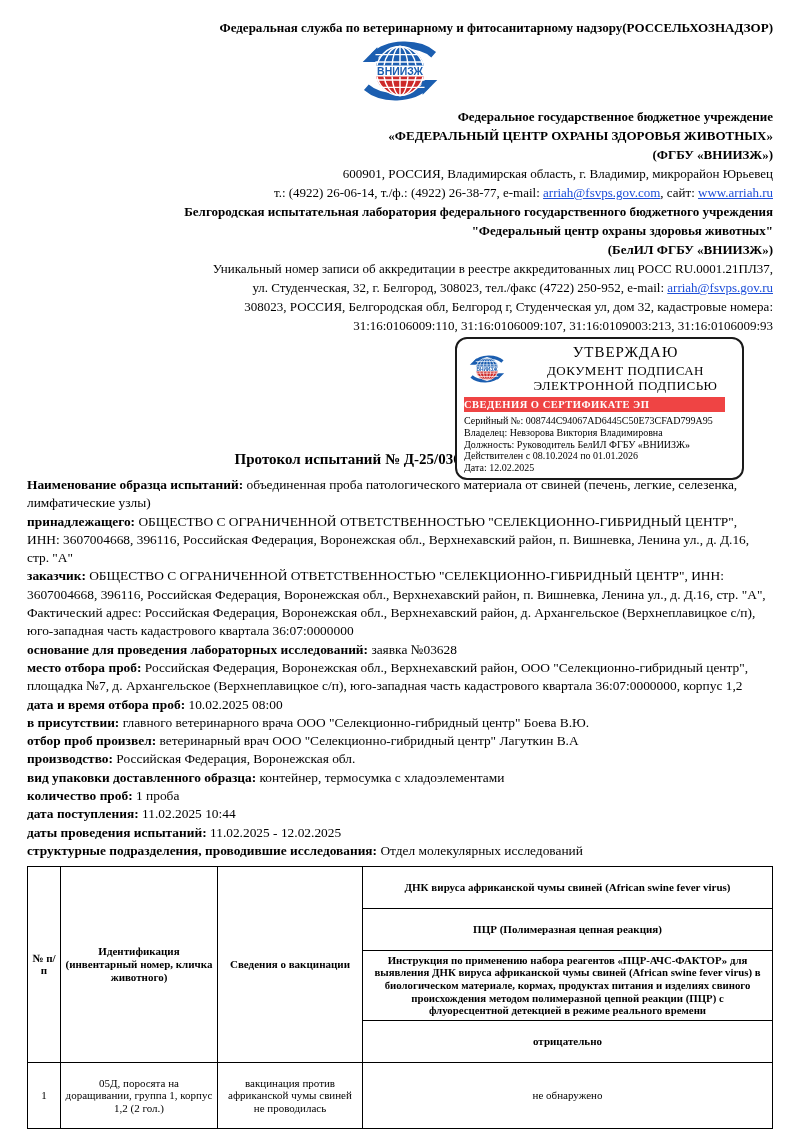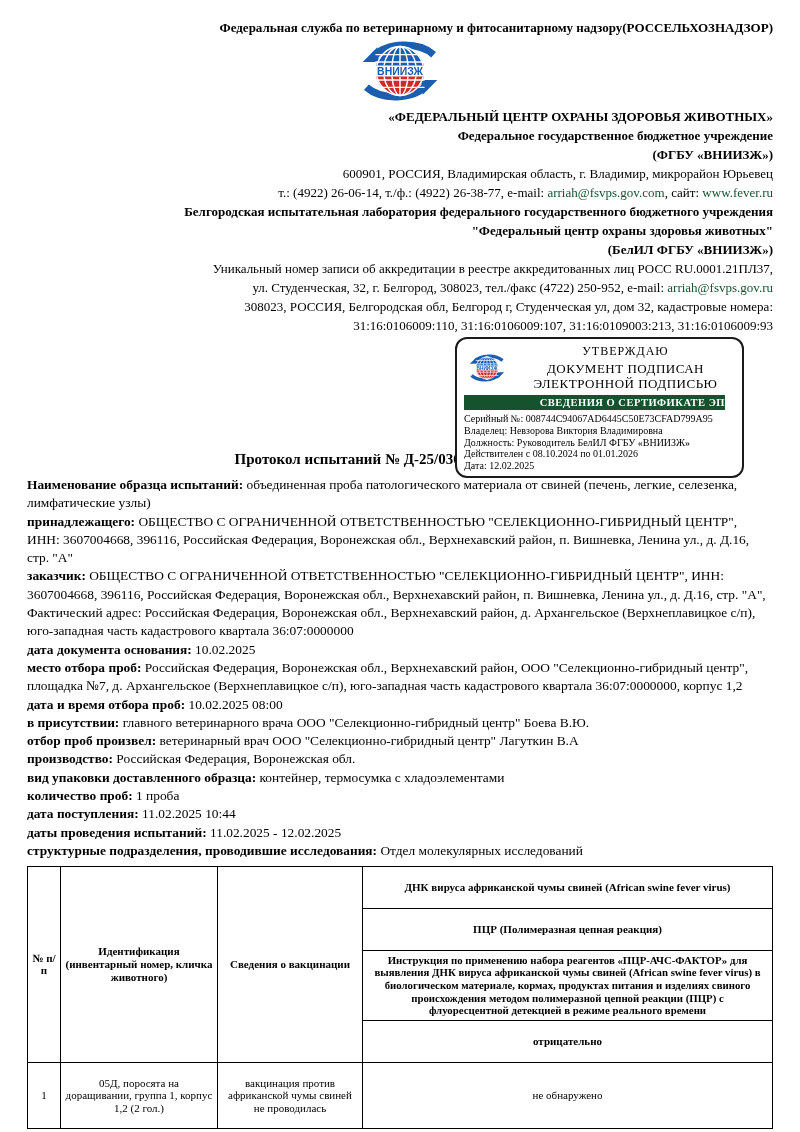--- a/index.html
+++ b/index.html
@@ -5,37 +5,37 @@
   html,body { margin:0; padding:0; }
   body {
     width:800px; height:1132px; background:#ffffff; color:#000;
     font-family:"Liberation Serif","DejaVu Serif",serif;
     -webkit-font-smoothing:antialiased;
   }
   .page { position:relative; width:746px; height:1114px; padding:18px 27px 0 27px; }
   .center { text-align:center; }
   .bold { font-weight:bold; }
   .hline { font-size:13px; line-height:19px;text-align:right; }
-  .link { color:#14532d; cursor:pointer; }
+  .link { color:#1d4ed8; text-decoration:underline; cursor:pointer; }
   .logo-wrap { text-align:center; margin:4px 0 2px 0; }
   .logo-big { width:100px; height:60px; }
 
   
   .stamp {
     position:absolute; left:455px; top:337px; width:271px;
     border:2.5px solid #1a1a1a; border-radius:12px; background:#fff;
     padding:5px 7px 4px 7px;
   }
   .stamp-top { display:flex; align-items:center; }
   .stamp-logo { width:46px; height:40px; flex:0 0 auto; margin-right:6px; }
   .stamp-titles { flex:1; text-align:center; }
-  .stamp-approve { font-size:12px; letter-spacing:1px; margin-bottom:2px; }
+  .stamp-approve { font-size:15px; letter-spacing:1px; margin-bottom:2px; }
   .stamp-signed { font-size:13px; line-height:15px; letter-spacing:0.5px; }
   .stamp-bar {
-    background:#14532d; color:#fff; text-align:right;
+    background:#ef4444; color:#fff; text-align:left;
     font-size:10.5px; font-weight:bold; letter-spacing:0.5px;
     padding:2px 0; margin:4px 10px 3px 0;
   }
   .stamp-detail { font-size:10px; line-height:11.8px; text-align:left; }
 
   .spacer { height:116px; }
 
   .doc-title { font-size:15px; font-weight:bold; text-align:center; margin:0 0 8px 0; }
 
   .field { margin:0; font-size:13.4px; line-height:18.3px;font-family:Liberation Serif, serif; }
@@ -103,27 +103,27 @@
 <div class="page">
 
   <div class="center bold hline">Федеральная служба по ветеринарному и фитосанитарному надзору(РОССЕЛЬХОЗНАДЗОР)</div>
 
   <div class="logo-wrap">
     <svg class="logo-big" viewBox="0 0 110 64">
         <use href="#vniizh-logo"></use>
       </svg>
   </div>
 
+  <div class="center bold hline">Федеральное государственное бюджетное учреждение</div>
   <div class="center bold hline">«ФЕДЕРАЛЬНЫЙ ЦЕНТР ОХРАНЫ ЗДОРОВЬЯ ЖИВОТНЫХ»</div>
-  <div class="center bold hline">Федеральное государственное бюджетное учреждение</div>
   <div class="center bold hline">(ФГБУ «ВНИИЗЖ»)</div>
 
   <div class="center hline">600901, РОССИЯ, Владимирская область, г. Владимир, микрорайон Юрьевец</div>
 
-  <div class="center hline"><span>т.: (4922) 26-06-14, т./ф.: (4922) 26-38-77, e-mail: </span><a class="link">arriah@fsvps.gov.com</a><span>, сайт: </span><a class="link">www.fever.ru</a></div>
+  <div class="center hline"><span>т.: (4922) 26-06-14, т./ф.: (4922) 26-38-77, e-mail: </span><a class="link">arriah@fsvps.gov.com</a><span>, сайт: </span><a class="link">www.arriah.ru</a></div>
 
   <div class="center bold hline">Белгородская испытательная лаборатория федерального государственного бюджетного учреждения</div>
   <div class="center bold hline">"Федеральный центр охраны здоровья животных"</div>
   <div class="center bold hline">(БелИЛ ФГБУ «ВНИИЗЖ»)</div>
 
   <div class="center hline">Уникальный номер записи об аккредитации в реестре аккредитованных лиц РОСС RU.0001.21ПЛ37,</div>
 
   <div class="center hline"><span>ул. Студенческая, 32, г. Белгород, 308023, тел./факс (4722) 250-952, e-mail: </span><a class="link">arriah@fsvps.gov.ru</a></div>
 
   <div class="center hline">308023, РОССИЯ, Белгородская обл, Белгород г, Студенческая ул, дом 32, кадастровые номера:</div>
@@ -148,21 +148,21 @@
     <div class="stamp-detail">Должность: Руководитель БелИЛ ФГБУ «ВНИИЗЖ»</div>
     <div class="stamp-detail">Действителен с 08.10.2024 по 01.01.2026</div>
     <div class="stamp-detail">Дата: 12.02.2025</div>
   </div>
 
   <div class="doc-title">Протокол испытаний № Д-25/03628 от 12.02.2025</div>
 
   <p class="field"><b>Наименование образца испытаний:</b><span> объединенная проба патологического материала от свиней (печень, легкие, селезенка, лимфатические узлы)</span></p>
   <p class="field"><b>принадлежащего:</b><span> ОБЩЕСТВО С ОГРАНИЧЕННОЙ ОТВЕТСТВЕННОСТЬЮ "СЕЛЕКЦИОННО-ГИБРИДНЫЙ ЦЕНТР", ИНН: 3607004668, 396116, Российская Федерация, Воронежская обл., Верхнехавский район, п. Вишневка, Ленина ул., д. Д.16, стр. "А"</span></p>
   <p class="field"><b>заказчик:</b><span> ОБЩЕСТВО С ОГРАНИЧЕННОЙ ОТВЕТСТВЕННОСТЬЮ "СЕЛЕКЦИОННО-ГИБРИДНЫЙ ЦЕНТР", ИНН: 3607004668, 396116, Российская Федерация, Воронежская обл., Верхнехавский район, п. Вишневка, Ленина ул., д. Д.16, стр. "А", Фактический адрес: Российская Федерация, Воронежская обл., Верхнехавский район, д. Архангельское (Верхнеплавицкое с/п), юго-западная часть кадастрового квартала 36:07:0000000</span></p>
-  <p class="field"><b>дата документа основания:</b><span> 10.02.2025</span></p>
+  <p class="field"><b>основание для проведения лабораторных исследований:</b><span> заявка №03628</span></p>
   <p class="field"><b>место отбора проб:</b><span> Российская Федерация, Воронежская обл., Верхнехавский район, ООО "Селекционно-гибридный центр", площадка №7, д. Архангельское (Верхнеплавицкое с/п), юго-западная часть кадастрового квартала 36:07:0000000, корпус 1,2</span></p>
   <p class="field"><b>дата и время отбора проб:</b><span> 10.02.2025 08:00</span></p>
   <p class="field"><b>в присутствии:</b><span> главного ветеринарного врача ООО "Селекционно-гибридный центр" Боева В.Ю.</span></p>
   <p class="field"><b>отбор проб произвел:</b><span> ветеринарный врач ООО "Селекционно-гибридный центр" Лагуткин В.А</span></p>
   <p class="field"><b>производство:</b><span> Российская Федерация, Воронежская обл.</span></p>
   <p class="field"><b>вид упаковки доставленного образца:</b><span> контейнер, термосумка с хладоэлементами</span></p>
   <p class="field"><b>количество проб:</b><span> 1 проба</span></p>
   <p class="field"><b>дата поступления:</b><span> 11.02.2025 10:44</span></p>
   <p class="field"><b>даты проведения испытаний:</b><span> 11.02.2025 - 12.02.2025</span></p>
   <p class="field"><b>структурные подразделения, проводившие исследования:</b><span> Отдел молекулярных исследований</span></p>

